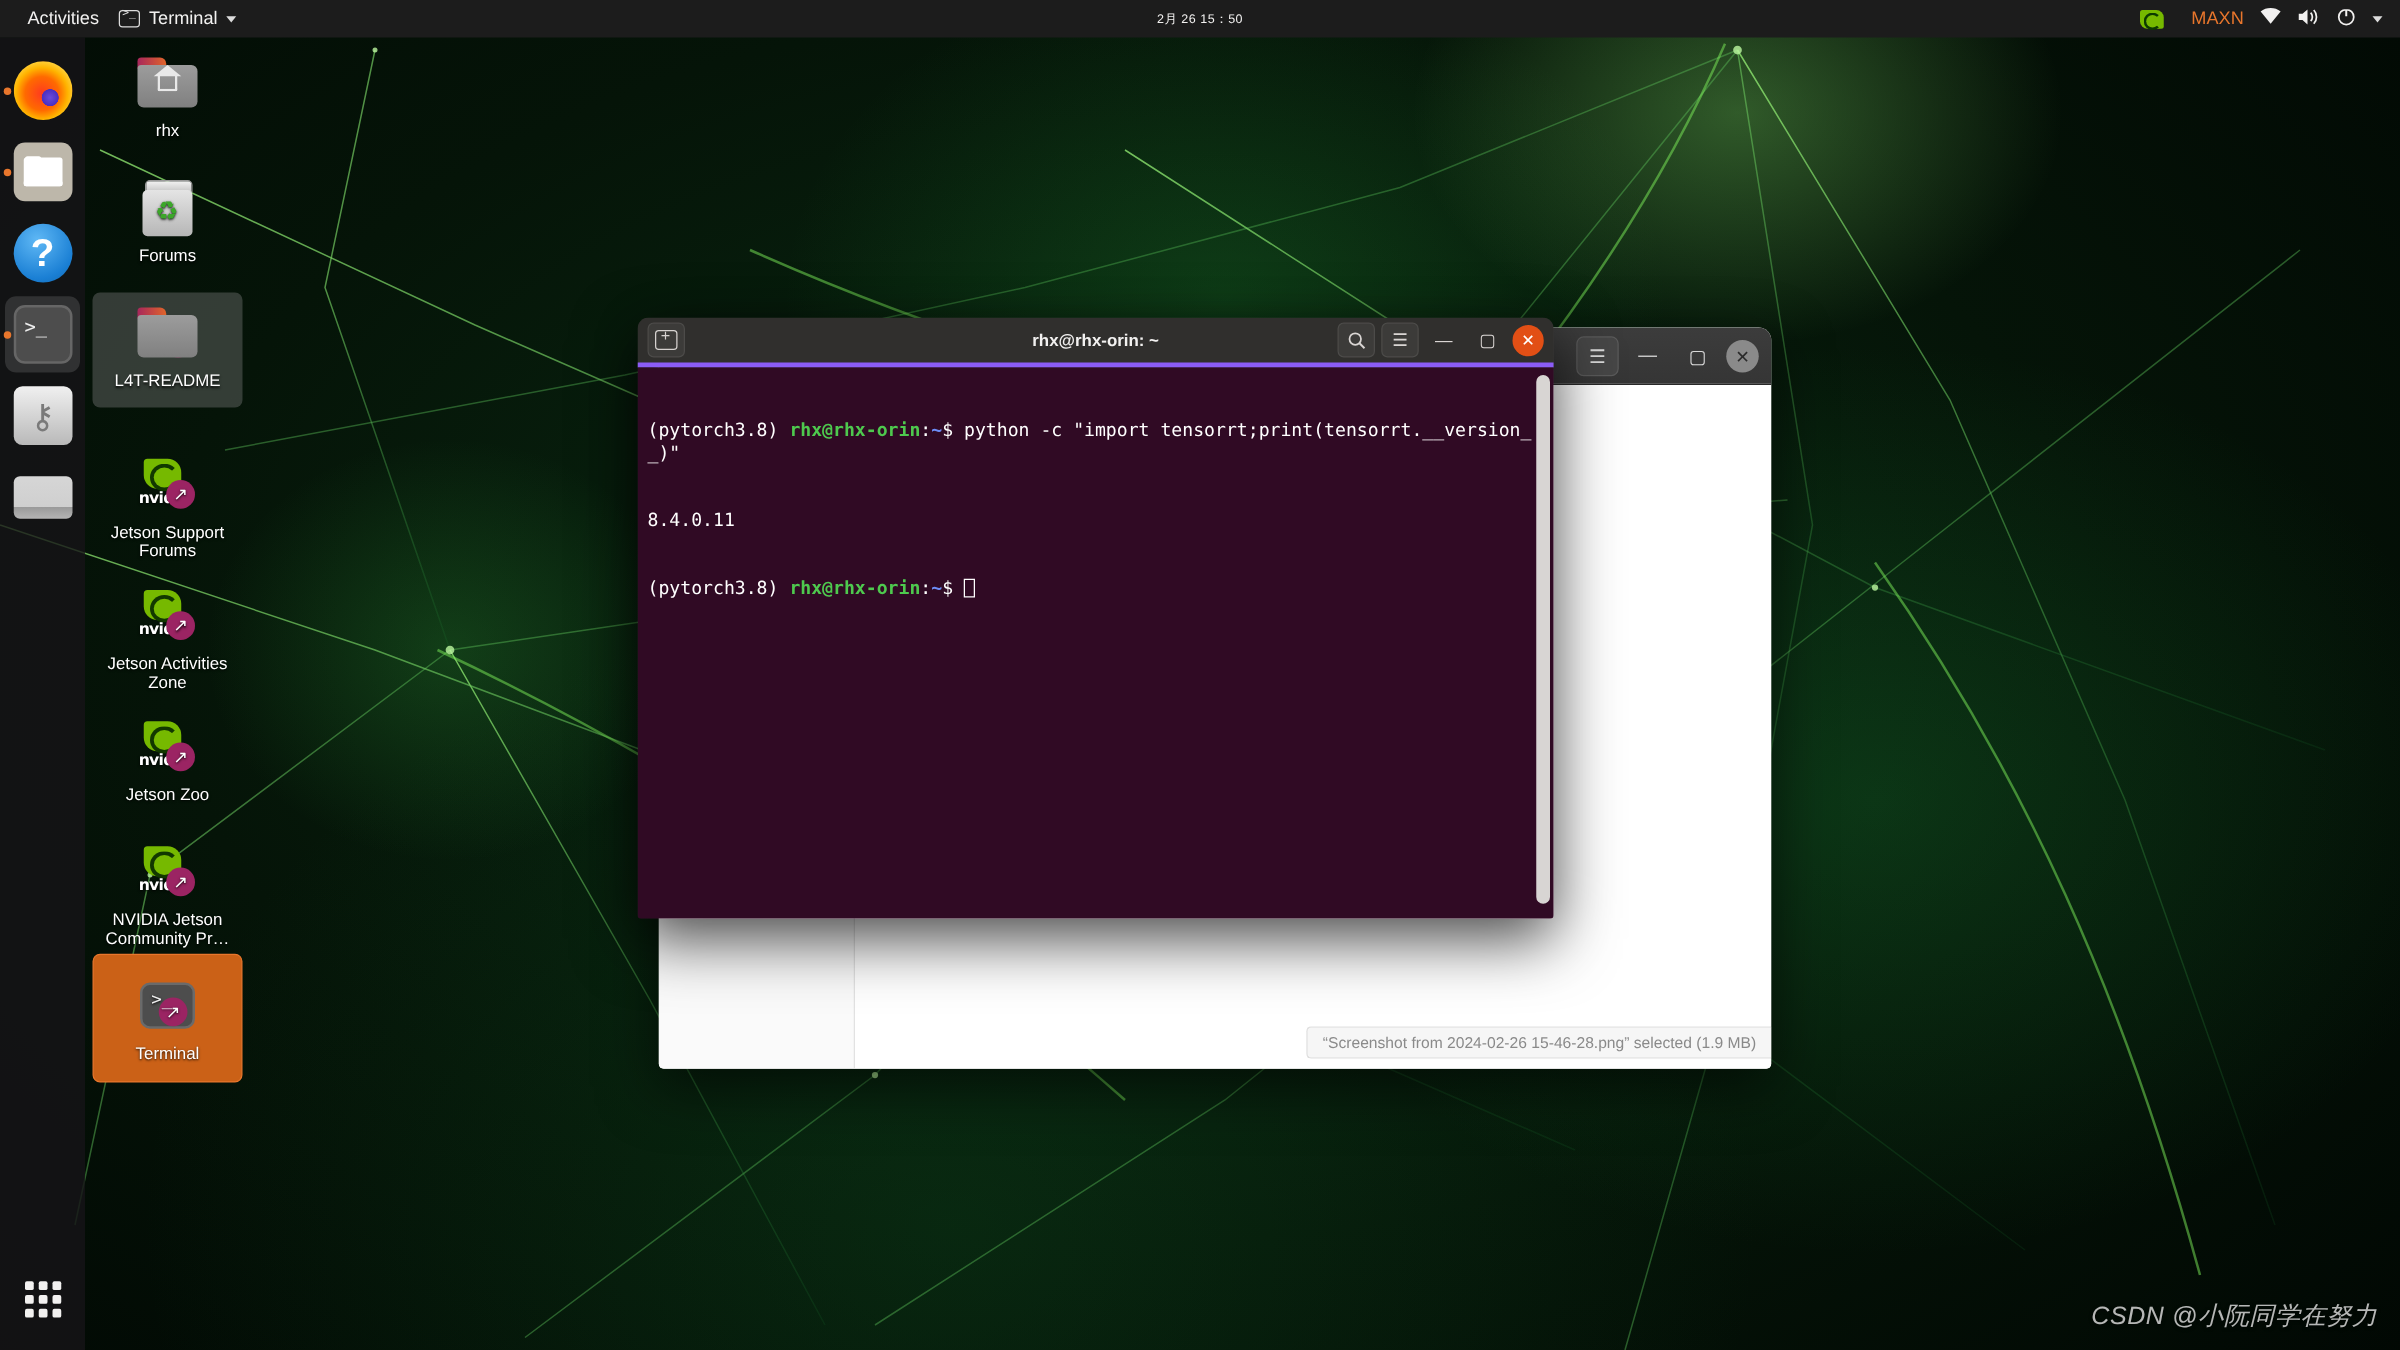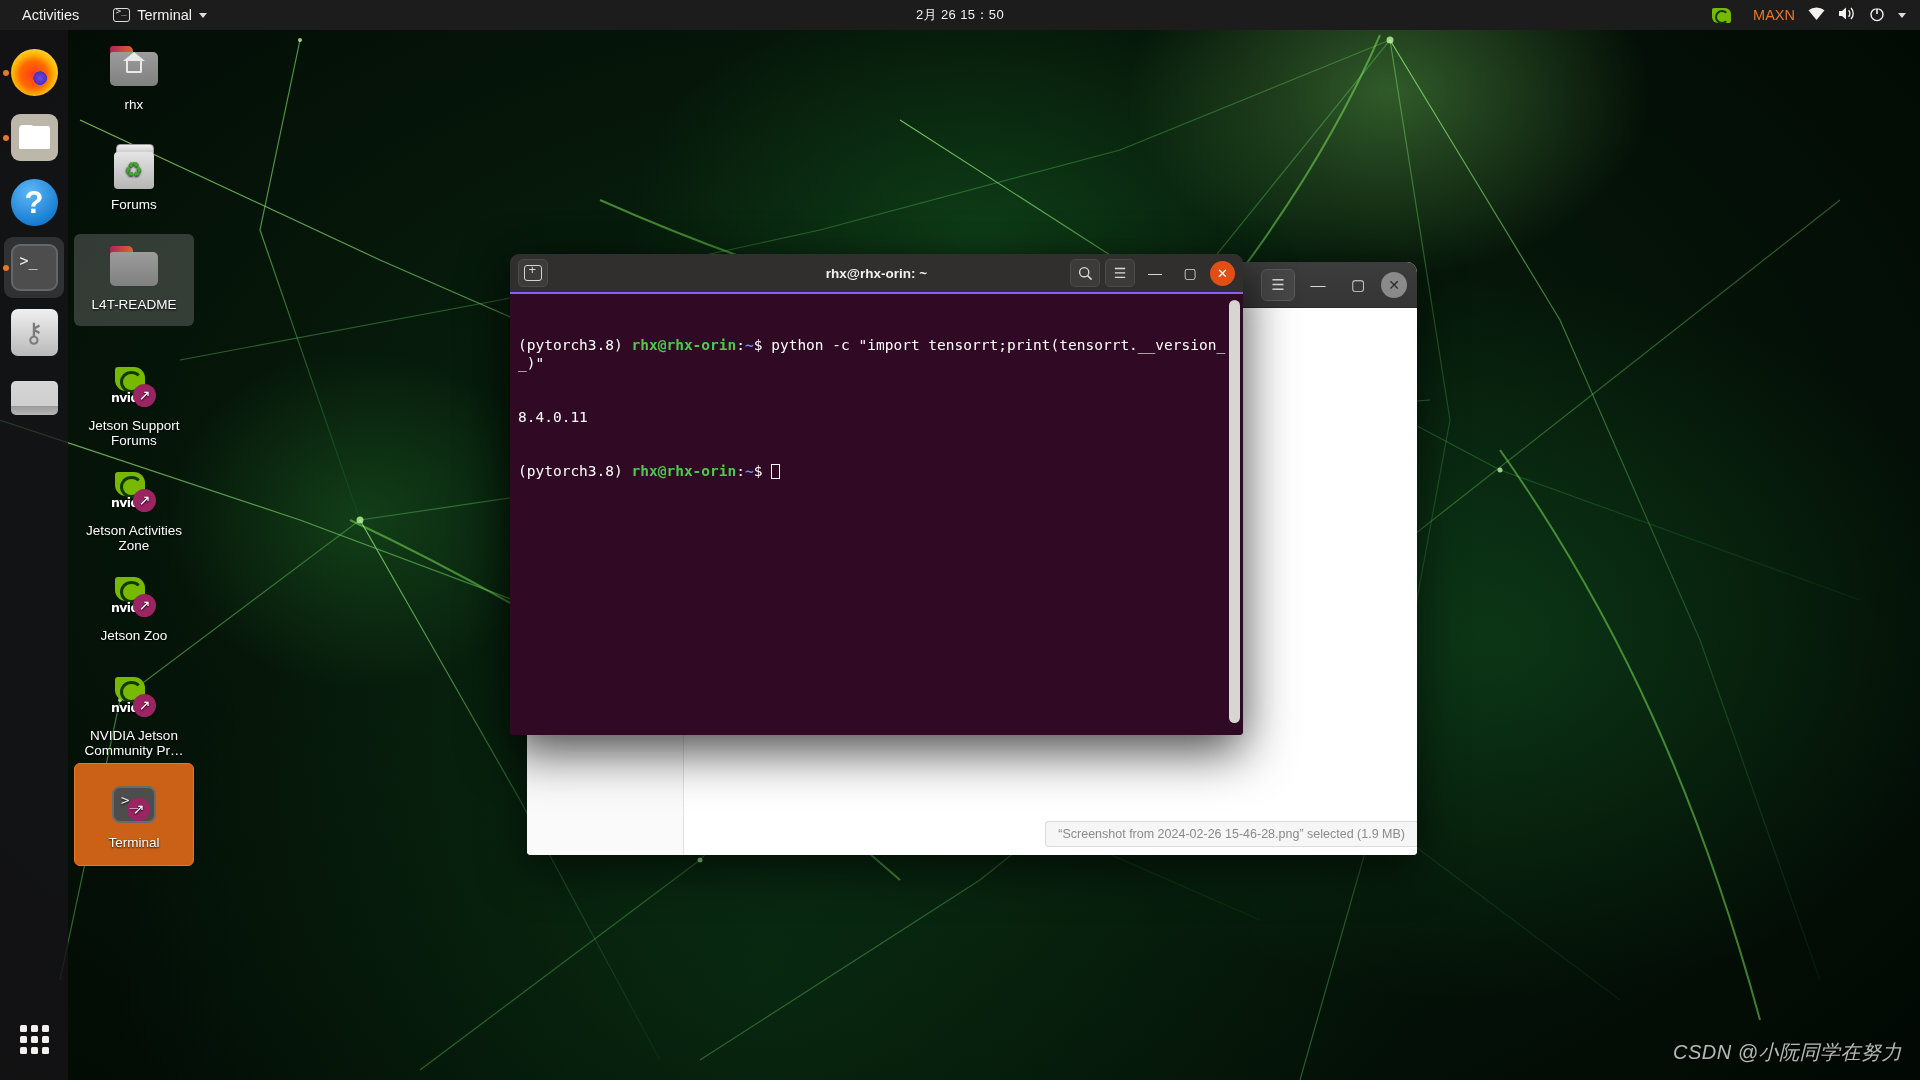--- a/index.html
+++ b/index.html
@@ -23,32 +23,32 @@
   }
   #weblines { position: absolute; inset: 0; }
 
   
   #topbar {
     position: absolute; top: 0; left: 0; width: 1920px; height: 30px;
     background: #1c1c1c; color: #f2f1f0;
     display: flex; align-items: center;
     font-size: 14.5px; z-index: 100;
   }
-  #topbar .tb-left { display: flex; padding-left: 14px; gap: 18px; }
+  #topbar .tb-left { display: flex; padding-left: 14px; }
   .tb-item { display: flex; align-items: center; gap: 7px; padding: 3px 8px; border-radius: 5px; cursor: default; }
   .term-mini {
     width: 17px; height: 14px; border: 1.6px solid #dcdcdc; border-radius: 3px;
     position: relative; display: inline-block;
   }
   .term-mini::before {
     content: ">_"; position: absolute; left: 1.5px; top: -3.5px;
     font-family: "DejaVu Sans Mono", monospace; font-size: 9px; color: #dcdcdc;
   }
   .caret-dn { width: 0; height: 0; border-left: 4.5px solid transparent; border-right: 4.5px solid transparent; border-top: 5px solid #dcdcdc; }
-  #clock { position: absolute; left: 0; right: 0; text-align: center; font-size: 13px; letter-spacing: .4px; pointer-events: none; }
+  #clock { position: absolute; left: 0; right: 0; text-align: center; font-size: 10px; letter-spacing: .4px; pointer-events: none; }
   #topbar .tb-right { margin-left: auto; display: flex; align-items: center; gap: 13px; padding-right: 14px; }
   .maxn-wrap { display: flex; align-items: center; gap: 22px; }
   .maxn-label { color: #e8762c; font-size: 14.5px; }
   .nv-eye {
     width: 19px; height: 15px; position: relative; display: inline-block;
     background: #76b900; border-radius: 2px 6px 2px 6px;
   }
   .nv-eye::after {
     content: ""; position: absolute; left: 3px; top: 2.5px; width: 10px; height: 10px;
     border: 2px solid #0c3a00; border-radius: 50%; border-right-color: transparent;
@@ -147,21 +147,21 @@
   }
 
   
   #termwin {
     position: absolute; left: 510px; top: 254px; width: 733px; height: 481px;
     border-radius: 9px 9px 3px 3px; z-index: 40;
     box-shadow: 0 16px 50px rgba(0,0,0,.72); overflow: hidden;
     display: flex; flex-direction: column;
   }
   #tw-header {
-    height: 40px; background: #302f2d; border-bottom: 2px solid #8b5cf6;
+    height: 40px; background: #302f2d; border-bottom: 4px solid #8b5cf6;
     display: flex; align-items: center; padding: 0 8px; position: relative; flex: none;
   }
   .tw-btn { width: 30px; height: 28px; border-radius: 5px; display: flex; align-items: center; justify-content: center; color: #d9d5d3; font-size: 14px; }
   .tw-btn.boxed { background: #3c3b39; border: 1px solid #4c4b49; }
   #tw-title { position: absolute; left: 0; right: 0; text-align: center; color: #f2f1f0; font-size: 13.5px; font-weight: bold; pointer-events: none; }
   #tw-right { margin-left: auto; display: flex; align-items: center; gap: 5px; z-index: 2; }
   .tw-close { width: 25px; height: 25px; border-radius: 50%; background: #e24f15; color: #fff; font-size: 13px; display: flex; align-items: center; justify-content: center; }
   .newtab { position: relative; width: 18px; height: 16px; border: 1.6px solid #d6d2d0; border-radius: 3px; }
   .newtab::after { content: "+"; position: absolute; left: 3.5px; top: -4px; font-size: 13px; color: #d6d2d0; line-height: 16px; }
   #tw-body {

